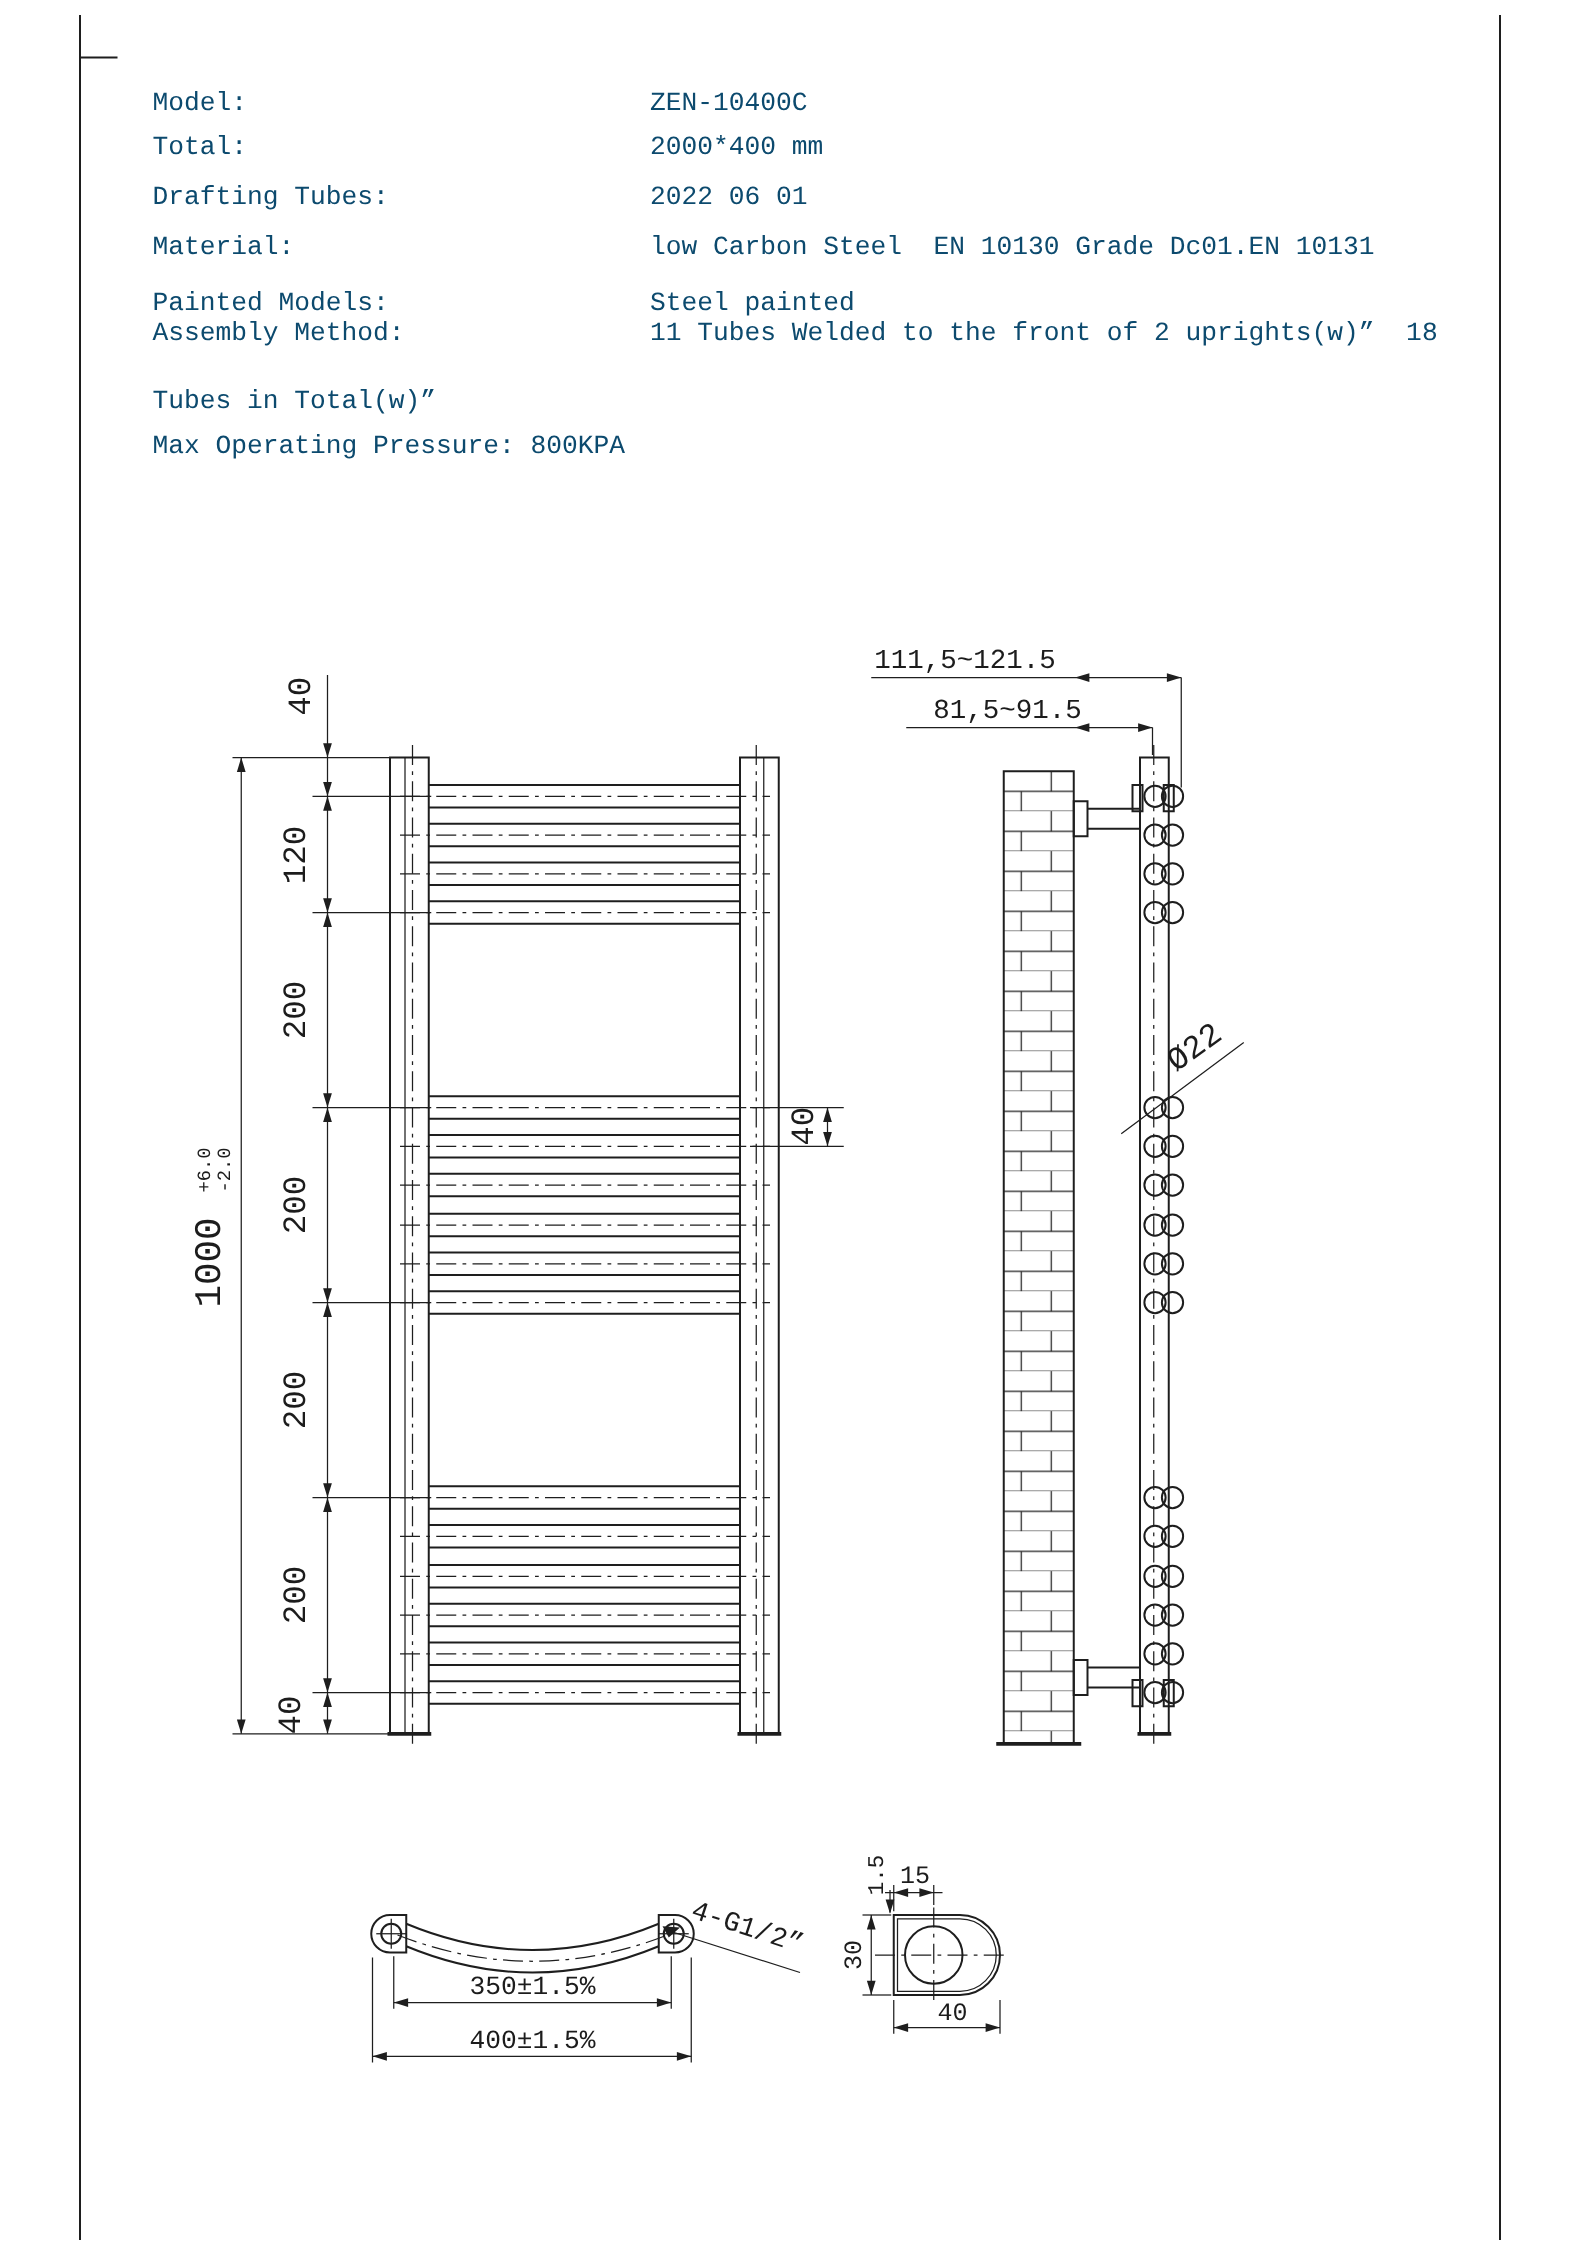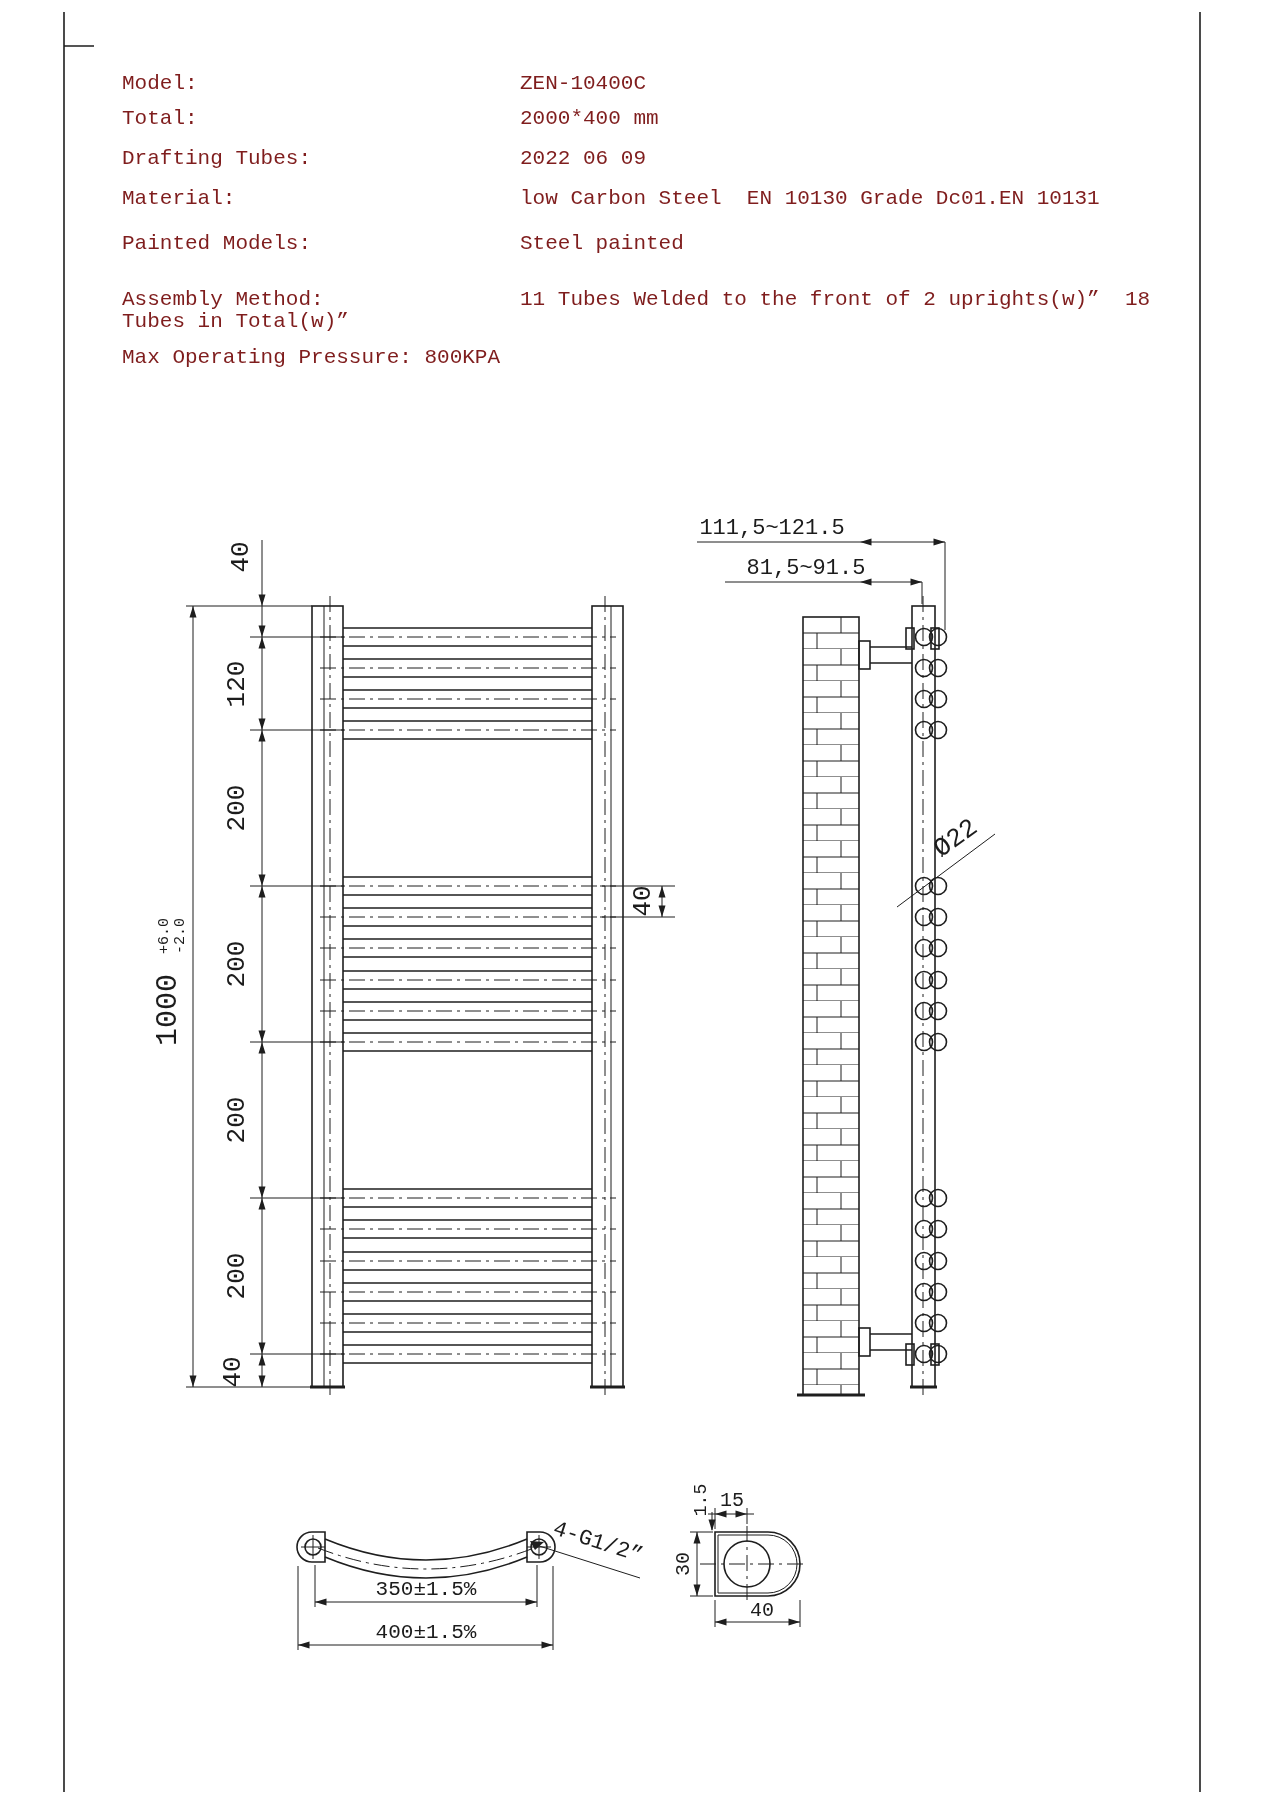--- a/index.html
+++ b/index.html
@@ -1,42 +1,42 @@
 <!DOCTYPE html>
 <html><head>
 <meta charset="utf-8">
 <style>
   html,body{margin:0;padding:0;background:#ffffff;}
   #page{position:relative;width:1273px;height:1800px;background:#ffffff;overflow:hidden;
         font-family:"Liberation Mono","DejaVu Sans Mono",monospace;color:#1c1c1c;}
-  .tb-row{position:absolute;left:122px;white-space:pre;font-size:21px;line-height:24px;color:#7f1d1d;text-align:right;}
+  .tb-row{position:absolute;left:122px;white-space:pre;font-size:21px;line-height:24px;color:#0c4a6e;text-align:right;}
   .tb-val{position:absolute;left:398px;top:0;white-space:pre;}
   #drawing{position:absolute;left:0;top:0;}
   .ln{stroke:#1e1e1e;stroke-width:1.6;fill:none;}
   .lt{stroke:#1e1e1e;stroke-width:1;fill:none;}
   .lk{stroke:#1e1e1e;stroke-width:3;fill:none;}
   .cl{stroke:#1e1e1e;stroke-width:1;fill:none;stroke-dasharray:16 5 3 5;}
   .ar{fill:#1e1e1e;stroke:none;}
   .dt{font-family:"Liberation Mono","DejaVu Sans Mono",monospace;fill:#1c1c1c;}
   .fs26{font-size:26px;} .fs22{font-size:22px;} .fs21{font-size:21px;}
   .fs20{font-size:20px;} .fs18{font-size:18px;} .fs30{font-size:30px;} .fs15{font-size:15px;}
   .mid{text-anchor:middle;}
 </style>
 </head>
 <body>
 
 <div id="page">
 
   <div>
     <div class="tb-row" style="top:72px"><span>Model:</span><span class="tb-val">ZEN-10400C</span></div>
     <div class="tb-row" style="top:107px"><span>Total:</span><span class="tb-val">2000*400 mm</span></div>
-    <div class="tb-row" style="top:147px"><span>Drafting Tubes:</span><span class="tb-val">2022 06 09</span></div>
+    <div class="tb-row" style="top:147px"><span>Drafting Tubes:</span><span class="tb-val">2022 06 01</span></div>
     <div class="tb-row" style="top:187px"><span>Material:</span><span class="tb-val">low Carbon Steel  EN 10130 Grade Dc01.EN 10131</span></div>
     <div class="tb-row" style="top:232px"><span>Painted Models:</span><span class="tb-val">Steel painted</span></div>
-    <div class="tb-row" style="top:288px"><span>Assembly Method:</span><span class="tb-val">11 Tubes Welded to the front of 2 uprights(w)”  18</span></div>
+    <div class="tb-row" style="top:256px"><span>Assembly Method:</span><span class="tb-val">11 Tubes Welded to the front of 2 uprights(w)”  18</span></div>
     <div class="tb-row" style="top:310px">Tubes in Total(w)”</div>
     <div class="tb-row" style="top:346px">Max Operating Pressure: 800KPA</div>
   </div>
 
   <svg id="drawing" width="1273" height="1800" viewBox="0 0 1273 1800">
     <defs>
       <pattern id="brick" x="803" y="617" width="56" height="32" patternUnits="userSpaceOnUse">
         <line x1="0" y1="16" x2="56" y2="16" class="lt"></line>
         <line x1="0" y1="32" x2="56" y2="32" class="lt"></line>
         <line x1="38" y1="0" x2="38" y2="16" class="lt"></line>

